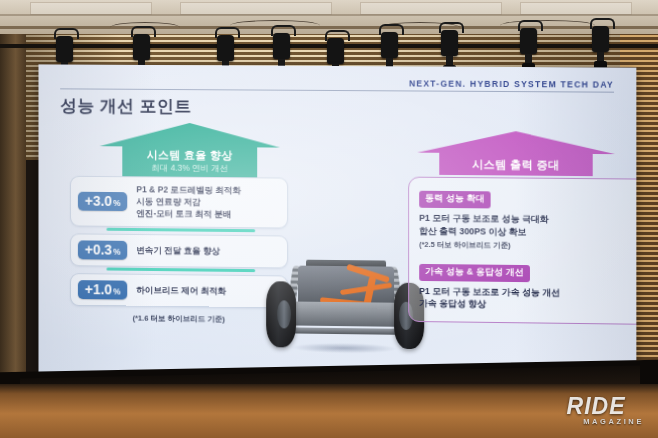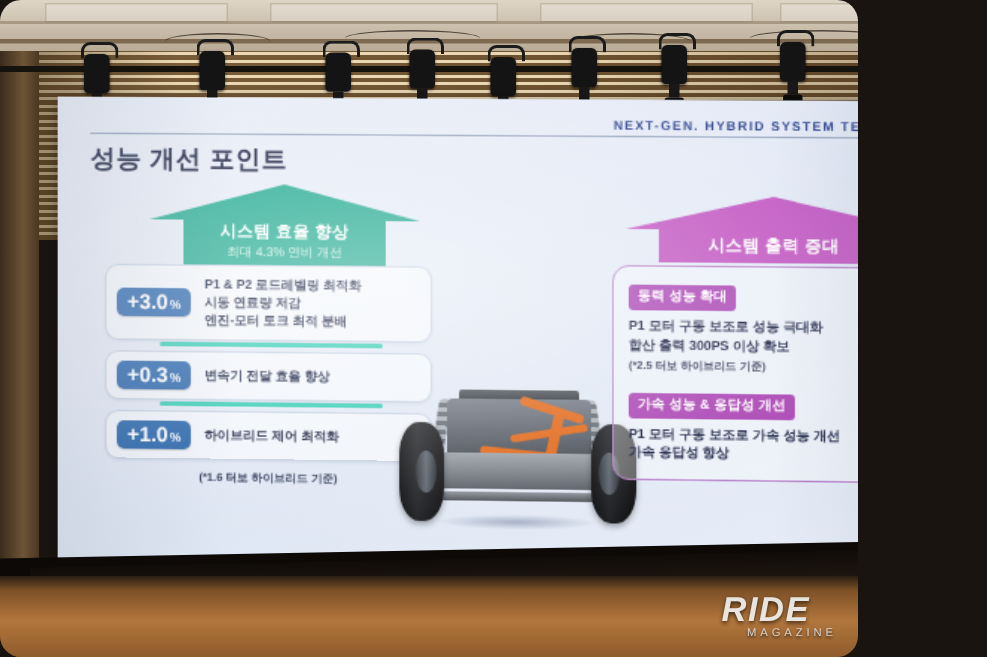--- a/index.html
+++ b/index.html
@@ -1,21 +1,21 @@
 <!DOCTYPE html>
 <html><head>
 <meta charset="utf-8">
 <style>
   html,body{margin:0;padding:0;}
   body{
     width:658px;height:438px;overflow:hidden;
     font-family:"Liberation Sans","DejaVu Sans",sans-serif;
     background:#1a1410;
   }
-  .scene{position:relative;width:572px;height:438px;overflow:hidden;border-radius:14px;}
+  .scene{position:relative;width:658px;height:438px;overflow:hidden;}
 
   
   .ceiling{
     position:absolute;left:0;top:0;width:658px;height:34px;
     background:linear-gradient(180deg,#ded5c6 0%,#cfc4b2 40%,#b9ab95 100%);
   }
   .ceiling-seam{position:absolute;left:0;top:14px;width:658px;height:2px;background:rgba(120,103,80,.45);}
   .ceiling-panel{position:absolute;top:2px;height:11px;background:rgba(255,255,255,.22);border:1px solid rgba(140,120,95,.35);}
   .wall{
     position:absolute;left:0;top:30px;width:658px;height:130px;
@@ -142,21 +142,21 @@
   .strut.r{left:138px;top:24px;transform:rotate(-9deg);}
   .hv{position:absolute;background:#e2620f;border-radius:3px;}
   .hv1{left:92px;top:28px;width:44px;height:6px;transform:rotate(17deg);}
   .hv2{left:86px;top:44px;width:52px;height:5px;transform:rotate(-9deg);}
   .hv3{left:66px;top:58px;width:60px;height:5px;transform:rotate(5deg);}
   .hv4{left:112px;top:34px;width:7px;height:32px;transform:rotate(12deg);}
 
   
   .wm{position:absolute;right:14px;bottom:12px;text-align:center;opacity:.92;}
   .wm .r{font-size:23px;font-weight:700;color:#efefef;letter-spacing:1px;font-style:italic;text-shadow:0 1px 3px rgba(0,0,0,.7);}
-  .wm .m{font-size:7.5px;font-weight:400;color:#dcdcdc;letter-spacing:2.6px;margin-top:-3px;text-shadow:0 1px 2px rgba(0,0,0,.7);padding-left:35px;}
+  .wm .m{font-size:7.5px;font-weight:700;color:#dcdcdc;letter-spacing:2.6px;margin-top:-3px;text-shadow:0 1px 2px rgba(0,0,0,.7);padding-left:35px;}
 </style>
 </head>
 <body>
 
 <div class="scene">
 
   <div class="wall"></div>
   <div class="wall-shade"></div>
   <div class="wall-right"></div>
   <div class="wall-left-col"></div>

